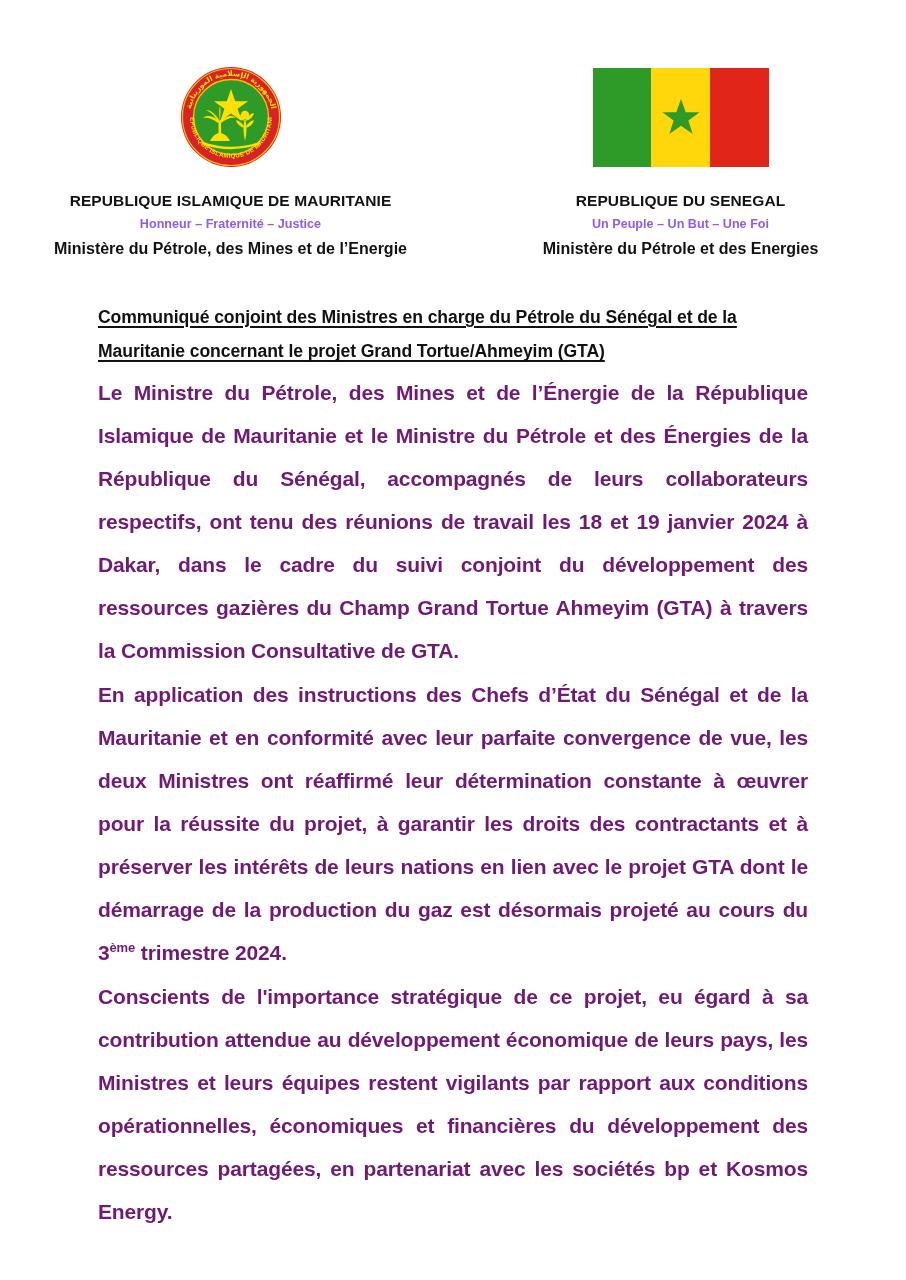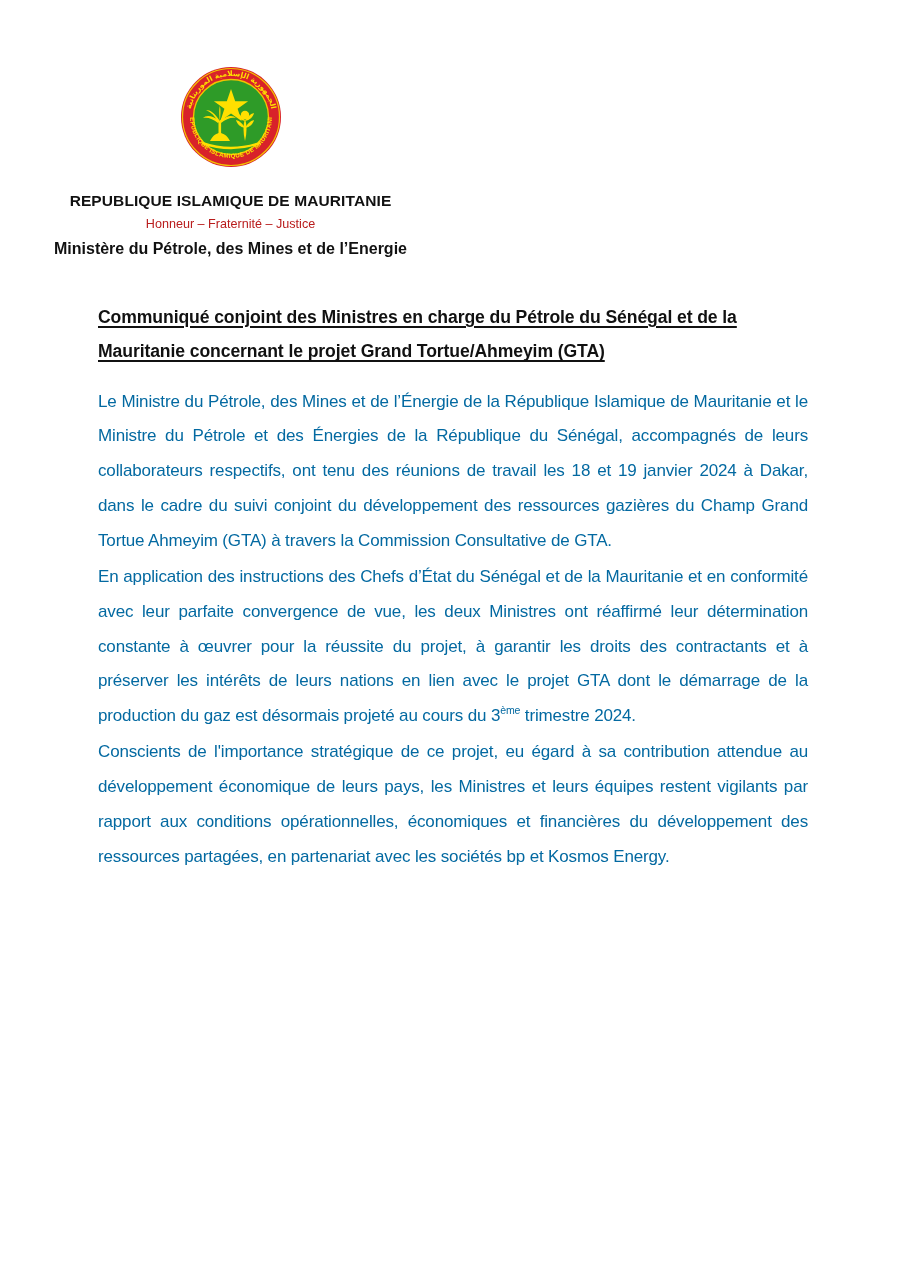--- a/index.html
+++ b/index.html
@@ -87,23 +87,23 @@
   .country-name {
     font-size: 15.5px;
     font-weight: bold;
     letter-spacing: 0.1px;
     margin-top: 14px;
     color: #111111;
     white-space: nowrap;
   }
   .motto {
     font-size: 12.6px;
-    font-weight: normal;
+    font-weight: bold;
     margin-top: 7px;
-    color: #b91c1c;
+    color: #8b5cf6;
     white-space: nowrap;
   }
   .ministry {
     font-size: 16px;
     font-weight: bold;
     margin-top: 9px;
     color: #111111;
     white-space: nowrap;
   }
 
@@ -116,33 +116,34 @@
 
   .doc-title {
     font-size: 17.6px;
     font-weight: bold;
     line-height: 1.95;
     text-align: left;
     text-decoration: underline;
     text-underline-offset: 3px;
     text-decoration-thickness: 1.6px;
     color: #111111;
-    margin: 0 0 16px 0;
+    margin: 0 0 2px 0;
     letter-spacing: -0.1px;
   }
 
   p.para {
-    font-size: 17px;
+    font-size: 21px;
     line-height: 2.05;
     text-align: justify;
     text-justify: inter-word;
     margin: 0 0 1px 0;
-    color: #0369a1;
+    color: #701a75;
     hyphens: none;
     letter-spacing: -0.15px;
+    font-weight: bold;
   }
   p.para:last-child { margin-bottom: 0; }
 
   sup.ord {
     font-size: 0.62em;
     vertical-align: super;
     line-height: 0;
   }
 </style>
 </head>
@@ -200,20 +201,35 @@
 
             <path d="M 25,80 Q 54,90 83,80" fill="none" stroke="#FFE000" stroke-width="2.4"></path>
           </svg>
         </div>
       </div>
       <div class="country-name">REPUBLIQUE ISLAMIQUE DE MAURITANIE</div>
       <div class="motto">Honneur – Fraternité – Justice</div>
       <div class="ministry">Ministère du Pétrole, des Mines et de l’Energie</div>
     </div>
 
+    <div class="head-col senegal">
+      <div class="flag-wrap">
+        <div class="flag">
+          <div class="band" style="background:#2E9B28"></div>
+          <div class="band" style="background:#FFD70B"></div>
+          <div class="band" style="background:#E02519"></div>
+          <svg class="star" viewBox="0 0 40 40" aria-hidden="true">
+            <polygon fill="#2E9B28" points="20,2 24.7,15.2 38.6,15.2 27.4,23.6 31.7,37 20,28.8 8.3,37 12.6,23.6 1.4,15.2 15.3,15.2"></polygon>
+          </svg>
+        </div>
+      </div>
+      <div class="country-name">REPUBLIQUE DU SENEGAL</div>
+      <div class="motto">Un Peuple – Un But – Une Foi</div>
+      <div class="ministry">Ministère du Pétrole et des Energies</div>
+    </div>
 
   </div>
 
   <div class="doc-body">
 
     <h1 class="doc-title">Communiqué conjoint des Ministres en charge du Pétrole du Sénégal et de la Mauritanie concernant le projet Grand Tortue/Ahmeyim (GTA)</h1>
 
     <p class="para">Le Ministre du Pétrole, des Mines et de l’Énergie de la République Islamique de Mauritanie et le Ministre du Pétrole et des Énergies de la République du Sénégal, accompagnés de leurs collaborateurs respectifs, ont tenu des réunions de travail les 18 et 19 janvier 2024 à Dakar, dans le cadre du suivi conjoint du développement des ressources gazières du Champ Grand Tortue Ahmeyim (GTA) à travers la Commission Consultative de GTA.</p>
 
 

